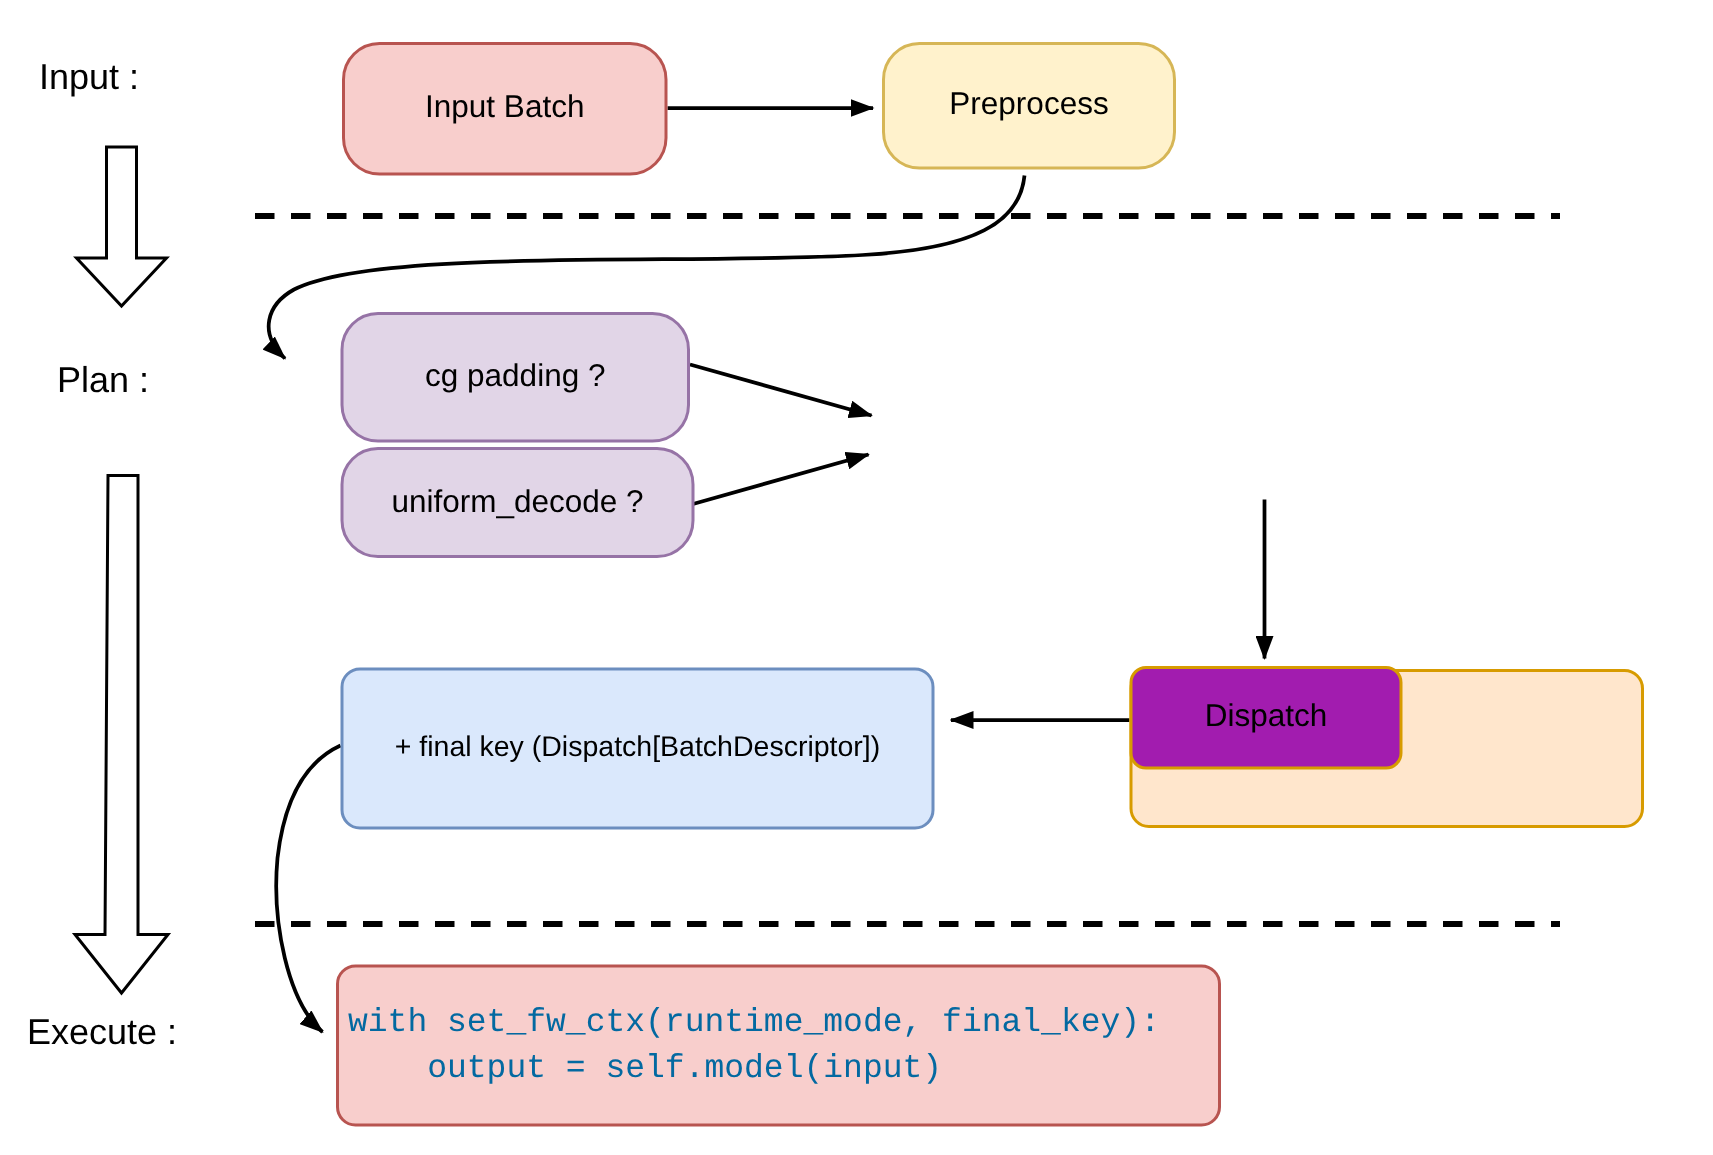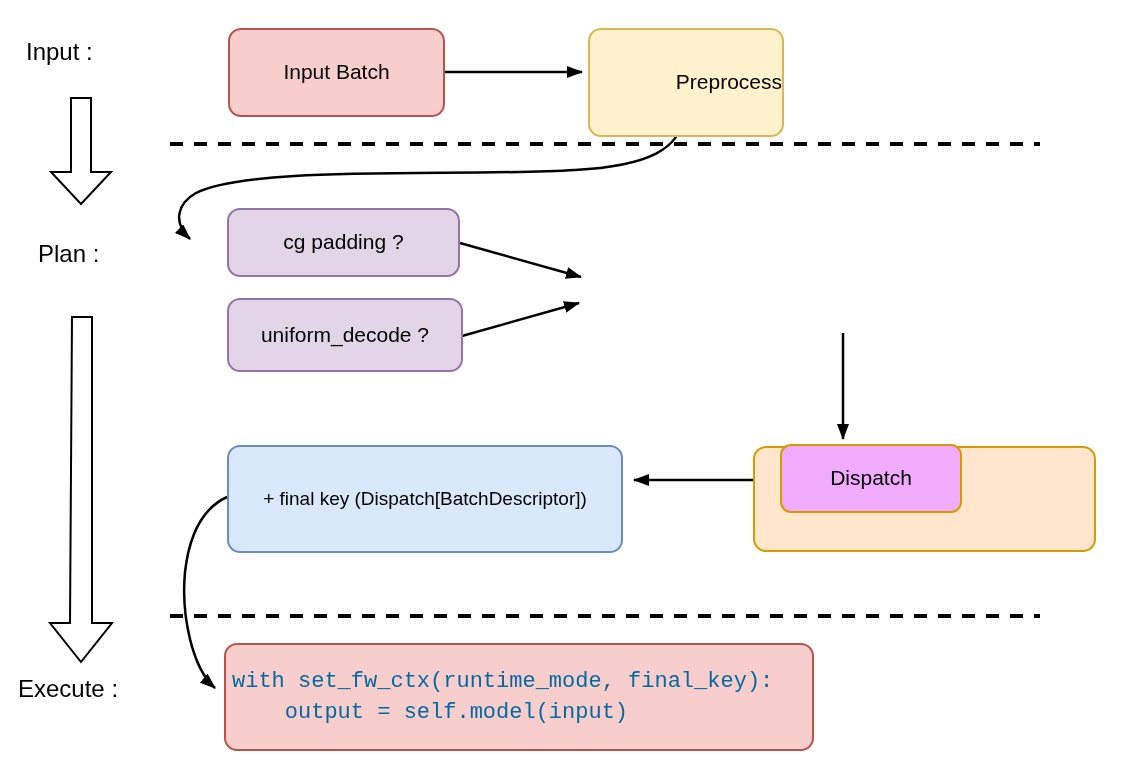--- a/index.html
+++ b/index.html
@@ -10,21 +10,21 @@
   .layer{position:absolute;left:0;top:0;width:1142px;height:770px;}
   .node{
     position:absolute;box-sizing:border-box;border:2px solid #000;border-radius:13px;
     display:flex;flex-direction:column;align-items:center;justify-content:center;
     text-align:center;line-height:1.35;z-index:2;
   }
   .section-label{
     position:absolute;font-weight:normal;font-size:24px;color:#000;z-index:2;white-space:nowrap;
   }
   .node .ln{white-space:pre;}
-  .font-box{font-size:21px;}
+  .font-box{font-size:21px;border-radius:25px;}
   .code{
     font-family:"Liberation Mono","DejaVu Sans Mono",monospace;font-size:22px;
     color:#0369a1;align-items:flex-start;text-align:left;padding-left:6px;line-height:31px;
   }
   .cudagraph-label{
     position:absolute;left:935px;top:446px;width:160px;height:106px;z-index:3;
     display:flex;flex-direction:column;align-items:center;justify-content:center;
     font-size:23px;line-height:33px;text-align:center;
   }
   svg{display:block;}
@@ -57,35 +57,35 @@
   </svg>
 
   <div class="section-label" style="left:26px;top:38px;">Input :</div>
   <div class="section-label" style="left:38px;top:240px;">Plan :</div>
   <div class="section-label" style="left:18px;top:675px;">Execute :</div>
 
   <div class="node font-box" style="left: 228px; top: 28px; width: 217px; height: 89px; background-color: rgb(248, 206, 204); border-color: rgb(184, 84, 80);">
     <span class="ln">Input Batch</span>
   </div>
 
-  <div class="node font-box" style="left: 588px; top: 28px; width: 196px; height: 109px; background-color: rgb(255, 242, 204); border-color: rgb(214, 182, 86); align-items: flex-end;">
+  <div class="node font-box" style="left: 588px; top: 28px; width: 196px; height: 85px; background-color: rgb(255, 242, 204); border-color: rgb(214, 182, 86);">
     <span class="ln">Preprocess</span>
   </div>
 
-  <div class="node font-box" style="left: 227px; top: 208px; width: 233px; height: 69px; background-color: rgb(225, 213, 231); border-color: rgb(150, 115, 166);">
+  <div class="node font-box" style="left: 227px; top: 208px; width: 233px; height: 87px; background-color: rgb(225, 213, 231); border-color: rgb(150, 115, 166);">
     <span class="ln">cg padding ?</span>
   </div>
 
   <div class="node font-box" style="left: 227px; top: 298px; width: 236px; height: 74px; background-color: rgb(225, 213, 231); border-color: rgb(150, 115, 166);">
     <span class="ln">uniform_decode ?</span>
   </div>
 
 
   <div class="node" style="left: 753px; top: 446px; width: 343px; height: 106px; background-color: rgb(255, 230, 204); border-color: rgb(215, 155, 0);"></div>
-  <div class="node font-box" style="left: 753px; top: 444px; width: 182px; height: 69px; border-radius: 11px; z-index: 3; background-color: #f0abfc; border-color: rgb(215, 155, 0); margin-left: 27px;">
+  <div class="node font-box" style="left: 753px; top: 444px; width: 182px; height: 69px; border-radius: 11px; z-index: 3; background-color: #a21caf; border-color: rgb(215, 155, 0);">
     <span class="ln">Dispatch</span>
   </div>
 
   <div class="node" style="left: 227px; top: 445px; width: 396px; height: 108px; font-size: 19px; line-height: 30px; background-color: rgb(218, 232, 252); border-color: rgb(108, 142, 191);">
     <span class="ln">+ final key (Dispatch[BatchDescriptor])</span>
   </div>
 
   <div class="node code" style="left: 224px; top: 643px; width: 590px; height: 108px; background-color: rgb(248, 206, 204); border-color: rgb(184, 84, 80);">
     <span class="ln">with set_fw_ctx(runtime_mode, final_key):</span>
     <span class="ln">    output = self.model(input)</span>

